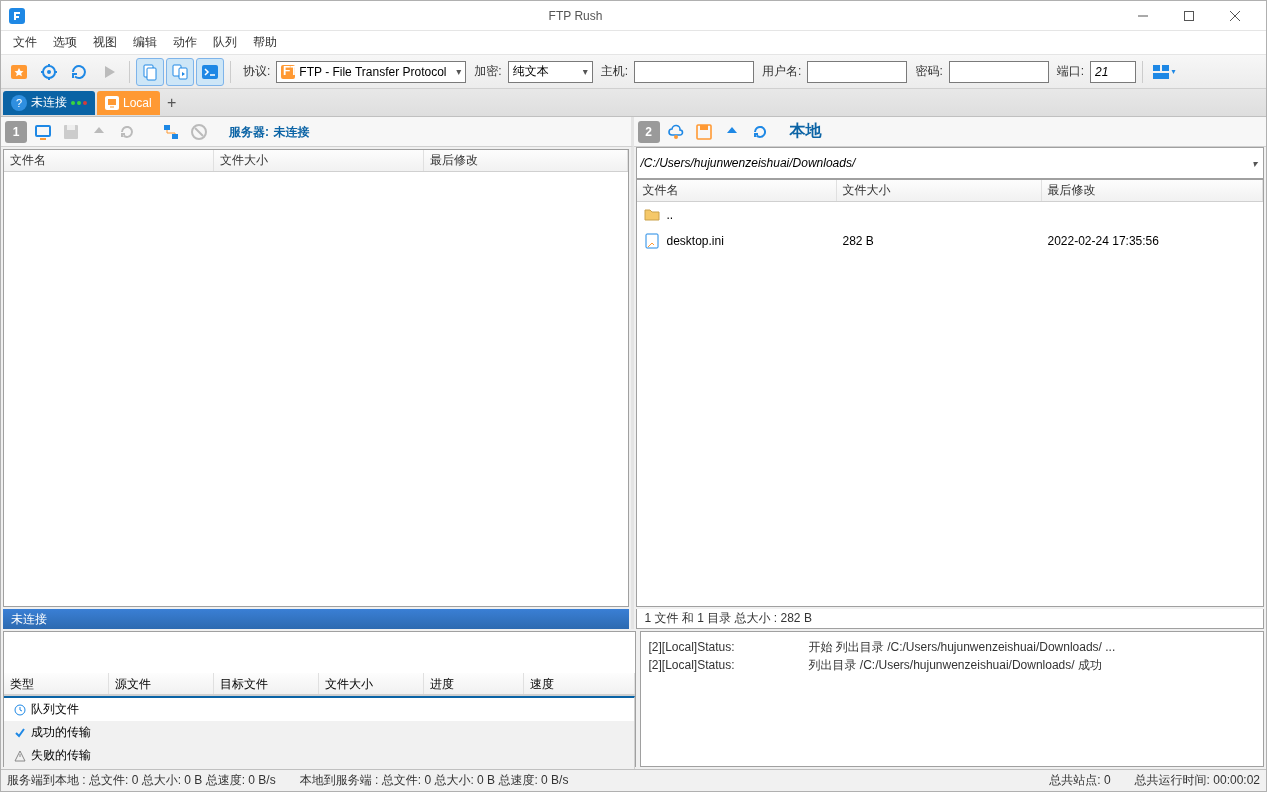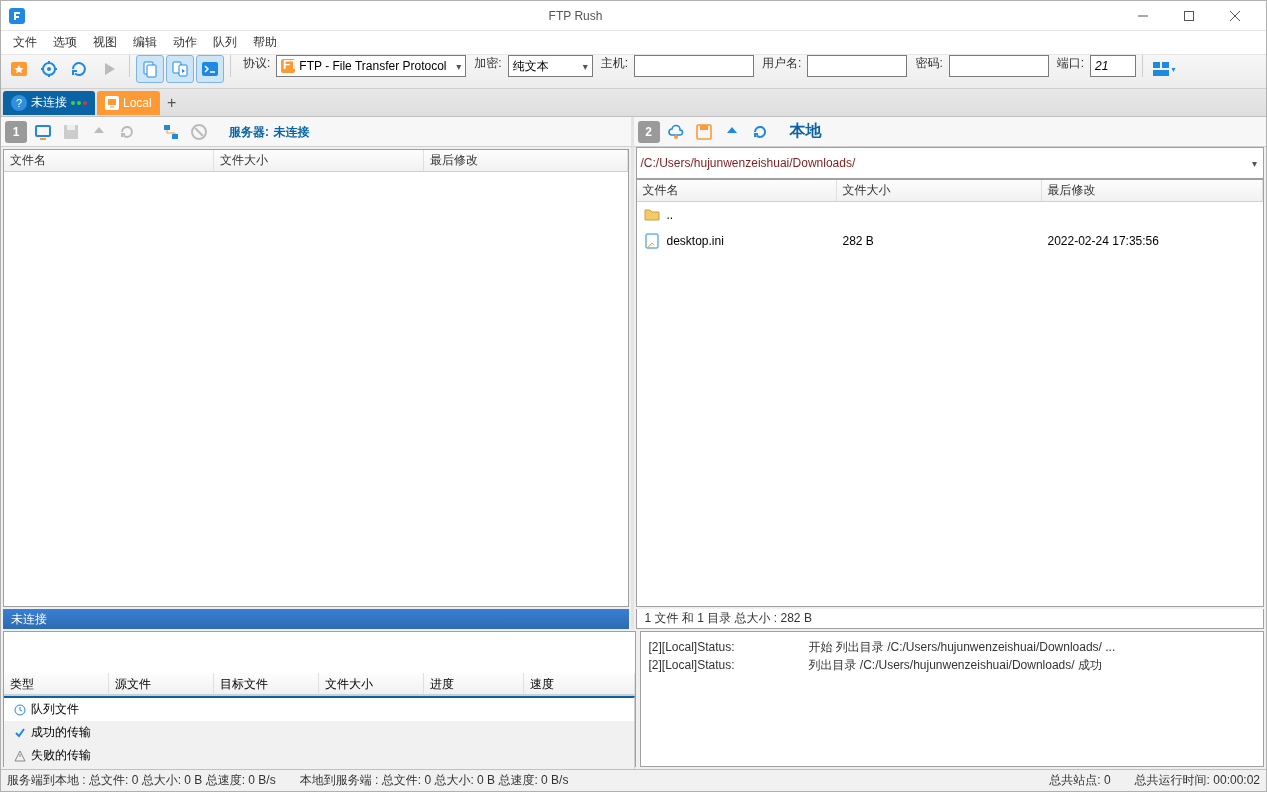--- a/index.html
+++ b/index.html
@@ -3,21 +3,21 @@
 <meta charset="utf-8">
 <style>
 * { box-sizing: border-box; margin: 0; padding: 0; font-family: "Microsoft YaHei", "Segoe UI", sans-serif; font-size: 12px; }
 body { background: #f0f0f0; width: 1267px; height: 792px; overflow: hidden; display: flex; flex-direction: column; border: 1px solid #b0b0b0; }
 .titlebar { height: 30px; background: #fff; display: flex; align-items: center; padding: 0 8px; border-bottom: 1px solid #e5e5e5; }
 .titlebar .app-icon { width: 16px; height: 16px; margin-right: 6px; }
 .titlebar .title { flex: 1; color: #555; font-size: 12px; text-align: center; }
 .titlebar .win-btn { width: 46px; height: 30px; display: flex; align-items: center; justify-content: center; color: #555; }
 .menubar { height: 24px; background: #fff; display: flex; align-items: center; padding: 0 4px; border-bottom: 1px solid #e5e5e5; }
 .menubar .mitem { padding: 3px 8px; color: #333; cursor: default; }
-.toolbar { height: 34px; background: linear-gradient(#f7f7f7,#ececec); display: flex; padding: 0 4px; border-bottom: 1px solid #d0d0d0; gap: 2px; }
+.toolbar { height: 34px; background: linear-gradient(#f7f7f7,#ececec); display: flex; align-items: center; padding: 0 4px; border-bottom: 1px solid #d0d0d0; gap: 2px; }
 .tbtn { width: 28px; height: 28px; display: flex; align-items: center; justify-content: center; border-radius: 3px; cursor: pointer; }
 .tbtn.active { background: #cde6f7; border: 1px solid #7eb4ea; }
 .tsep { width: 1px; height: 22px; background: #ccc; margin: 0 4px; }
 .tlabel { color: #333; margin: 0 4px 0 6px; }
 .tinput { height: 22px; border: 1px solid #7a7a7a; background: #fff; padding: 0 4px; font-size: 12px; }
 .tselect { height: 22px; border: 1px solid #7a7a7a; background: #fff; font-size: 12px; display:flex; align-items:center; padding:0 18px 0 4px; position:relative; }
 .tselect::after { content:"▾"; position:absolute; right:4px; color:#555; font-size: 10px;}
 .tselect .ico { width:14px; height:14px; margin-right:4px;}
 .tabstrip { height: 28px; background: linear-gradient(#e8e8e8,#dedede); display: flex; align-items: center; border-bottom: 1px solid #c0c0c0; padding: 0 2px; }
 .tab { height: 24px; display: flex; align-items: center; padding: 0 8px; margin-right: 2px; border-radius: 3px 3px 0 0; gap: 4px; cursor: default; }
@@ -33,21 +33,21 @@
 .tab.loc .ico { width:14px;height:14px; background:#fff; border-radius:2px; display:flex;align-items:center;justify-content:center;}
 .tabplus { width:20px; text-align:center; color:#555; font-size:16px; cursor:pointer;}
 .paneheader { height: 30px; display: flex; align-items: center; padding: 0 4px; gap: 4px; background:#f7f7f7; border-bottom:1px solid #d0d0d0;}
 .panenum { width:22px;height:22px; background:#9a9a9a; color:#fff; display:flex;align-items:center;justify-content:center; font-weight:bold; border-radius:3px;}
 .paneicon { width:24px;height:24px; display:flex;align-items:center;justify-content:center; cursor:pointer; border-radius:3px;}
 .panetitle { color:#0a63a5; font-size:16px; font-weight:bold; margin-left:14px;}
 .main { flex:1; display:flex; min-height:0;}
 .pane { display:flex; flex-direction:column; min-width:0;}
 .pane.left { width: 50%; border-right:3px solid #e4e4e4;}
 .pane.right { flex:1;}
-.pathbar { height:22px; border:1px solid #a0a0a0; margin:0 2px; background:#fff; display:flex; align-items:center; padding:15px 4px; font-size:12px; color:#7f1d1d; position:relative;}
+.pathbar { height:22px; border:1px solid #a0a0a0; margin:0 2px; background:#fff; display:flex; align-items:center; padding:15px 4px; font-size:12px; color:#000000; position:relative;font-style:italic;}
 .pathbar::after{content:"▾"; position:absolute; right:6px; color:#555; font-size:10px;}
 .list { flex:1; background:#fff; border:1px solid #a0a0a0; margin:2px; display:flex; flex-direction:column; overflow:hidden;}
 .listhead { display:flex; background:linear-gradient(#fdfdfd,#f1f1f1); border-bottom:1px solid #d0d0d0; height:22px;}
 .listhead .col { padding:3px 6px; border-right:1px solid #e0e0e0; color:#333; font-size:12px; display:flex; align-items:center; cursor:default;}
 .listbody { flex:1; overflow:auto; background:#fff;}
 .row { display:flex; height:26px; align-items:center;}
 .row .cell { padding:0 6px; display:flex; align-items:center; gap:6px; overflow:hidden; white-space:nowrap; text-overflow:ellipsis;}
 .ficon{width:18px;height:18px; flex:none;}
 .status-strip{height:20px; background:linear-gradient(#3a7fd5,#2d6ab0); color:#fff; padding:2px 8px; font-size:12px; margin:0 2px; display:flex; align-items:center;}
 .summary-strip{height:20px; color:#333; padding:2px 8px; font-size:12px; margin:0 2px; background:#fff; border:1px solid #a0a0a0; border-top:none; display:flex; align-items:center;}

